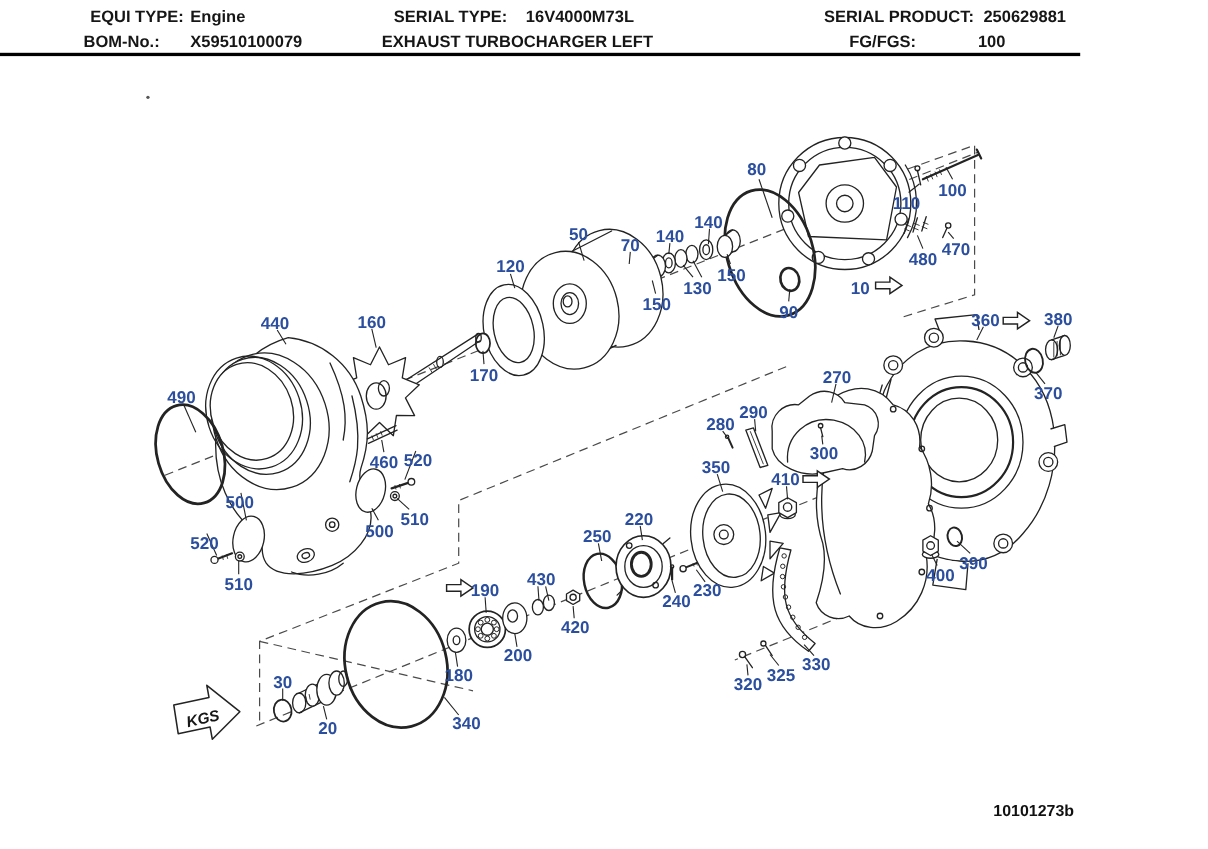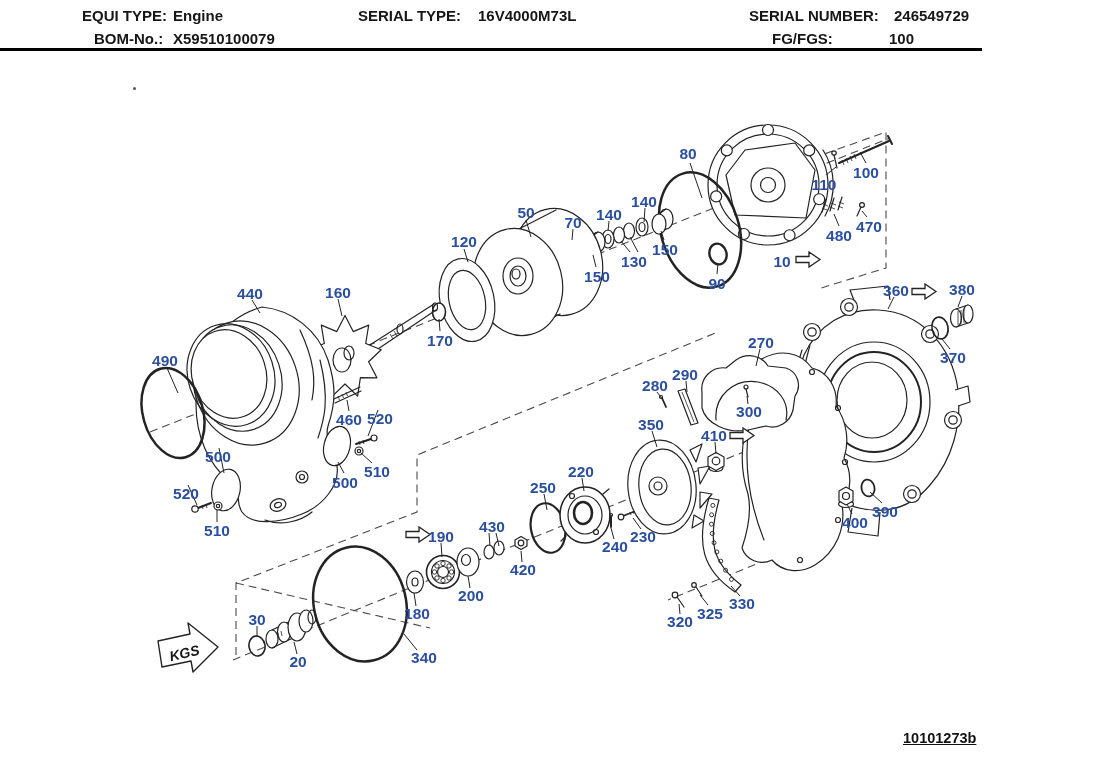--- a/index.html
+++ b/index.html
@@ -1,44 +1,45 @@
 <!DOCTYPE html>
 <html><head>
 <meta charset="utf-8">
 <style>
   html,body{margin:0;padding:0;background:#ffffff;}
   .page{position:relative;width:982px;height:772px;background:#fff;overflow:hidden;
         font-family:"Liberation Sans",sans-serif;}
   .hdr{position:absolute;font:700 15px "Liberation Sans",sans-serif;color:#161616;white-space:nowrap;}
   .rule{position:absolute;left:0;top:48px;width:1098px;height:3px;background:#000;}
   .rborder{position:absolute;left:1092px;top:0;width:3px;height:258px;background:#000;}
-  .footer{position:absolute;left:903px;top:730px;font:700 14.5px "Liberation Sans",sans-serif;color:#111;text-decoration:underline;}
+  .footer{position:absolute;left:903px;top:730px;font:700 14.5px "Liberation Sans",sans-serif;color:#111;}
   .dot{position:absolute;left:133px;top:87px;width:3px;height:3px;border-radius:2px;background:#555;}
   svg{position:absolute;left:0;top:0;}
   svg *{vector-effect:none;}
   .ink{stroke:#232323;stroke-width:1.2;fill:none;stroke-linecap:round;stroke-linejoin:round;}
   .w{stroke:#232323;stroke-width:1.2;fill:#ffffff;stroke-linejoin:round;}
   .oring{stroke:#232323;stroke-width:2.5;fill:none;}
   .thick{stroke:#232323;stroke-width:2;fill:none;stroke-linecap:round;}
   .thin{stroke:#232323;stroke-width:0.8;fill:none;}
   .dash{stroke:#4a4a4a;stroke-width:1.1;fill:none;stroke-dasharray:8 5;}
 </style>
 </head>
 <body>
 
 <div class="page">
 
   <div class="hdr" style="left:82px;top:7px">EQUI TYPE:</div>
   <div class="hdr" style="left:173px;top:7px">Engine</div>
   <div class="hdr" style="left:358px;top:7px">SERIAL TYPE:</div>
   <div class="hdr" style="left:478px;top:7px">16V4000M73L</div>
-  <div class="hdr" style="left:749px;top:7px">SERIAL NUMBER:</div>
-  <div class="hdr" style="left:894px;top:7px">246549729</div>
-  <div class="hdr" style="left:94px;top:30px">BOM-No.:</div>
+  <div class="hdr" style="left:749px;top:7px">SERIAL PRODUCT:</div>
+  <div class="hdr" style="left:894px;top:7px">250629881</div>
+  <div class="hdr" style="left:76px;top:30px">BOM-No.:</div>
   <div class="hdr" style="left:173px;top:30px">X59510100079</div>
+  <div class="hdr" style="left:347px;top:30px">EXHAUST TURBOCHARGER LEFT</div>
   <div class="hdr" style="left:772px;top:30px">FG/FGS:</div>
   <div class="hdr" style="left:889px;top:30px">100</div>
   <div class="hdr" style="left:986px;top:30px">08</div>
   <div class="rule"></div>
   <div class="rborder"></div>
   <div class="dot"></div>
   <div class="footer">10101273b</div>
 
   <svg id="diagram" width="1098" height="772" viewBox="0 0 1098 772">
 

